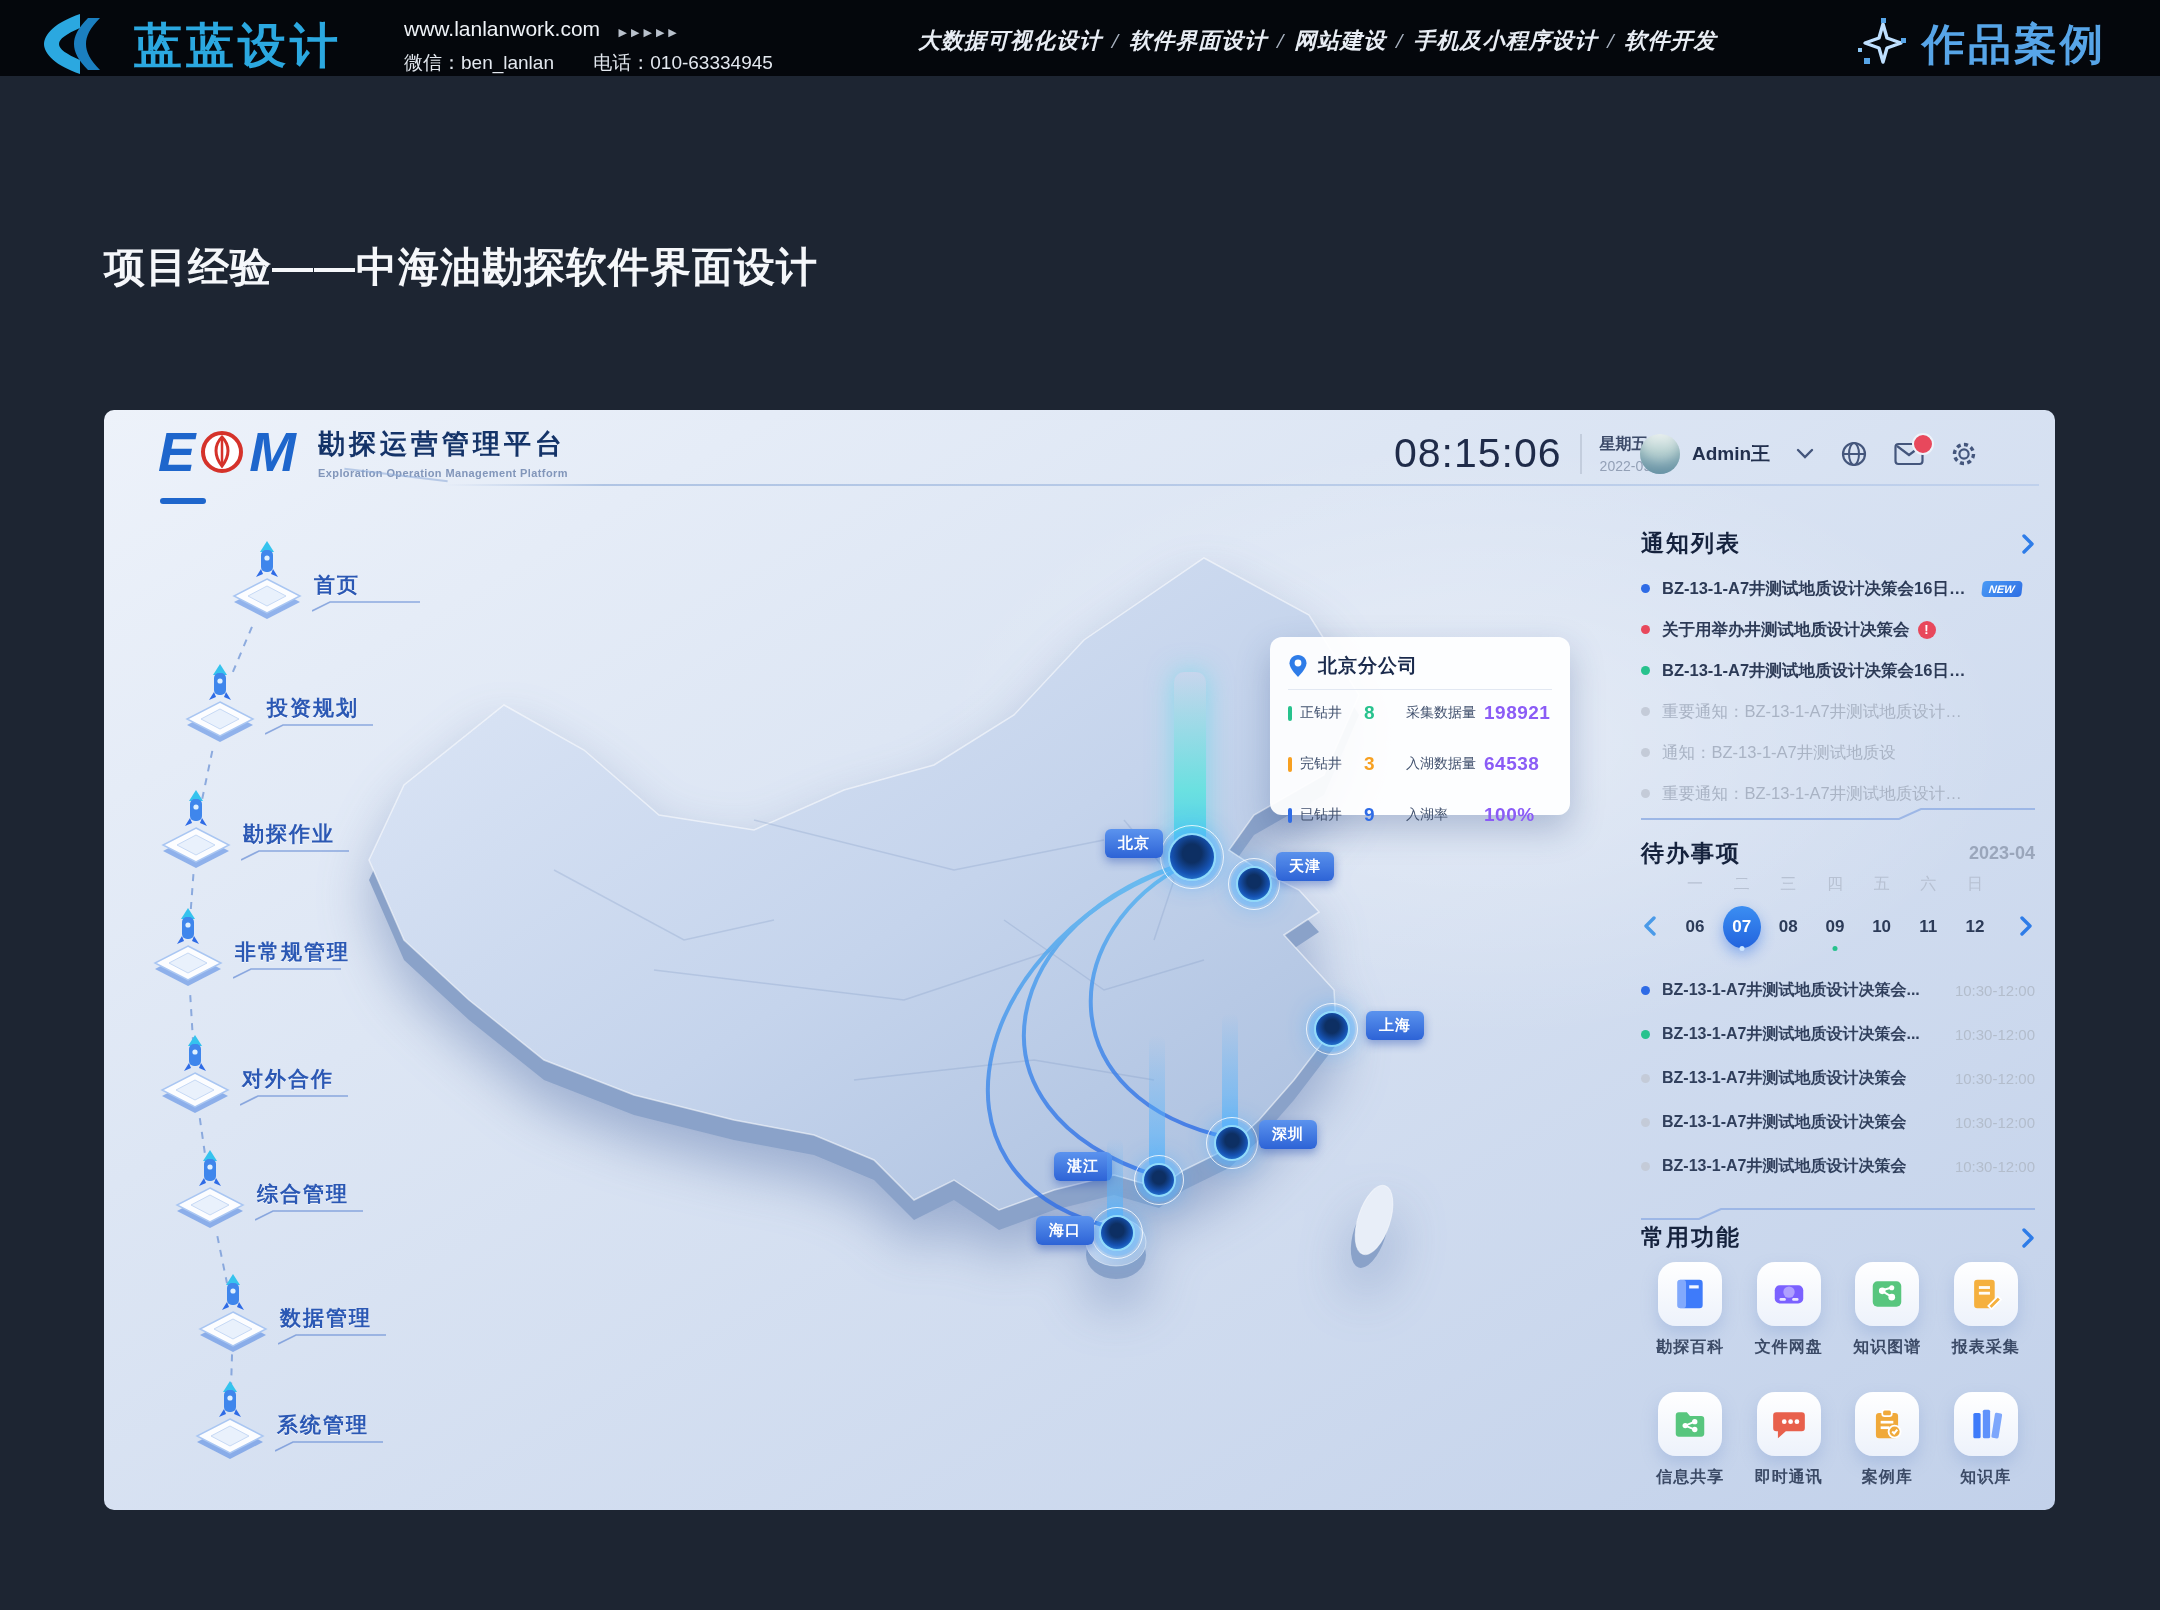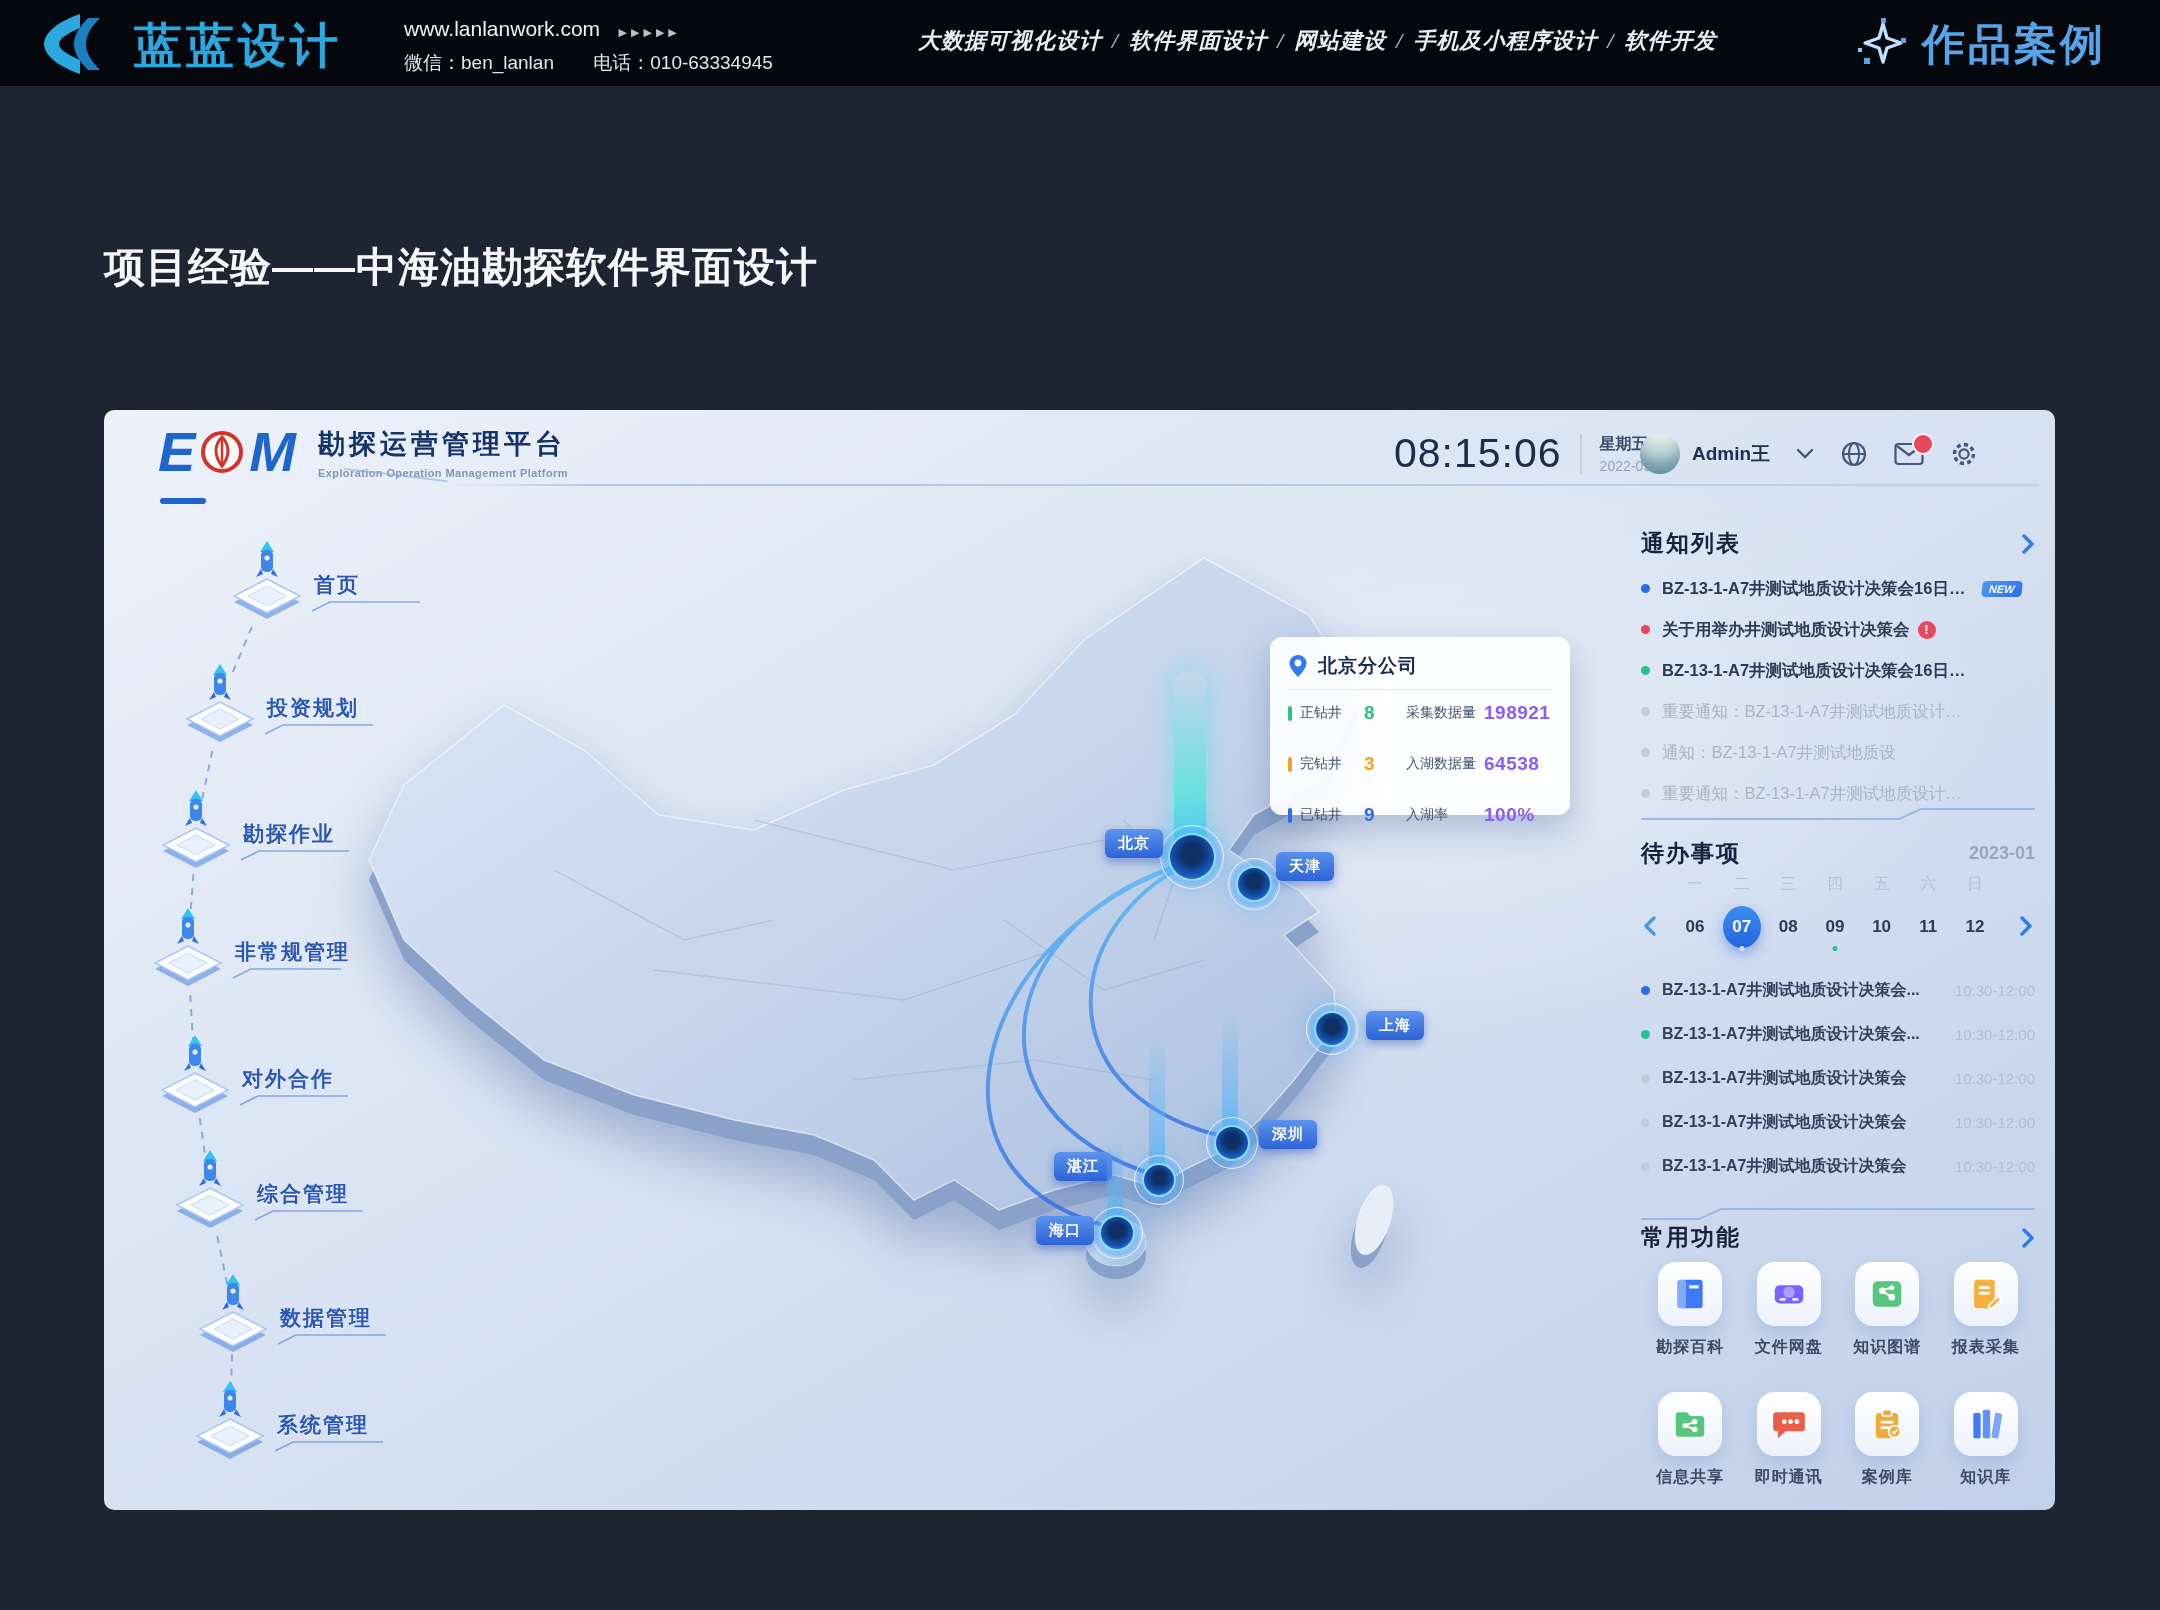--- a/index.html
+++ b/index.html
@@ -1,20 +1,20 @@
 <!DOCTYPE html>
 <html><head>
 <meta charset="utf-8">
 <style>
   html,body{margin:0;padding:0;width:2160px;height:1610px;background:#1d2532;overflow:hidden;
     font-family:"Liberation Sans",sans-serif;-webkit-font-smoothing:antialiased;}
   #stage{position:relative;width:2160px;height:1610px;}
 
   
-  #topbar{position:absolute;left:0;top:0;width:2160px;height:86px;background:#04070c;}
+  #topbar{position:absolute;left:0;top:0;width:2160px;height:76px;background:#04070c;}
   #lanlan-logo-icon{position:absolute;left:30px;top:12px;}
   #lanlan-logo-text{position:absolute;left:134px;top:14px;font-size:48px;font-weight:800;
     color:#2ba8e0;letter-spacing:4px;}
   .tb-info{position:absolute;left:404px;top:13px;line-height:1.5;}
   .tb-site{font-size:21px;color:#eef2f7;font-weight:400;}
   .tb-arrows{font-size:11px;color:#b9c1cc;letter-spacing:4px;margin-left:14px;}
   .tb-contacts{font-size:19px;color:#e3e8ef;margin-top:4px;}
   .tb-contacts span{margin-right:34px;}
   #services{position:absolute;left:918px;top:26px;width:880px;font-family:"Liberation Serif",serif;
     font-style:italic;font-weight:700;font-size:22px;color:#e8edf4;letter-spacing:1px;}
@@ -501,21 +501,21 @@
             <span class="ndot" style="background:#c4cbd8"></span>
             <span class="ntext">重要通知：BZ-13-1-A7井测试地质设计决策会16日14...</span>
           </li>
         </ul>
       <svg class="divider-svg" style="top:300px;" width="394" height="16" viewBox="0 0 394 16">
         <path d="M0,13 L258,13 L280,3 L394,3" fill="none" stroke="#9db7e6" stroke-width="2"></path>
       </svg>
 
       <div class="panel-head" style="top:332px;">
         <h3>待办事项</h3>
-        <span class="month">2023-01</span>
+        <span class="month">2023-04</span>
       </div>
       <div id="weekday-row">
           <span>一</span>
           <span>二</span>
           <span>三</span>
           <span>四</span>
           <span>五</span>
           <span>六</span>
           <span>日</span>
         </div>

